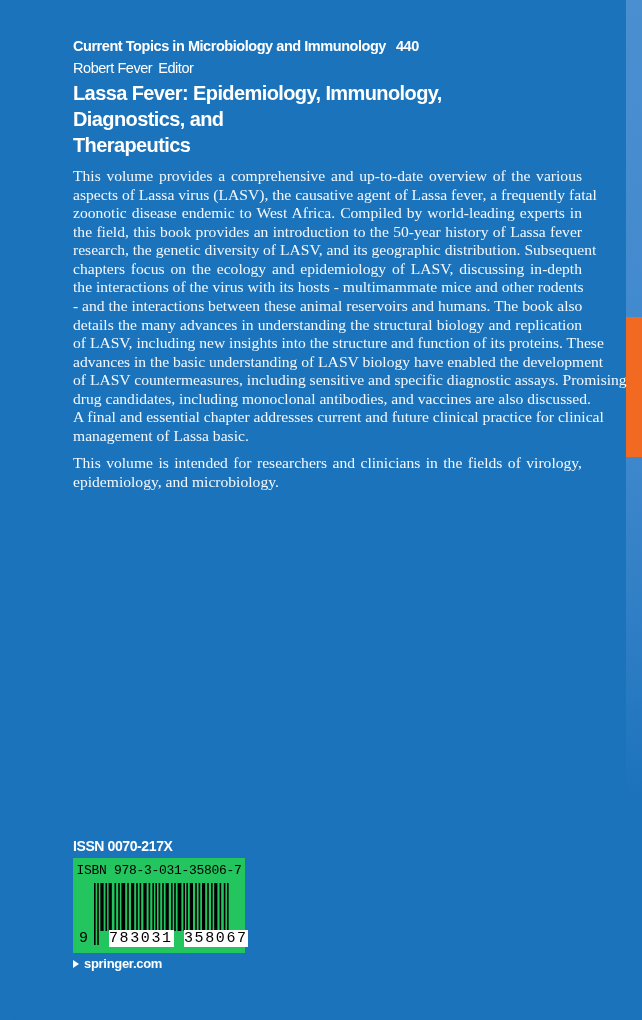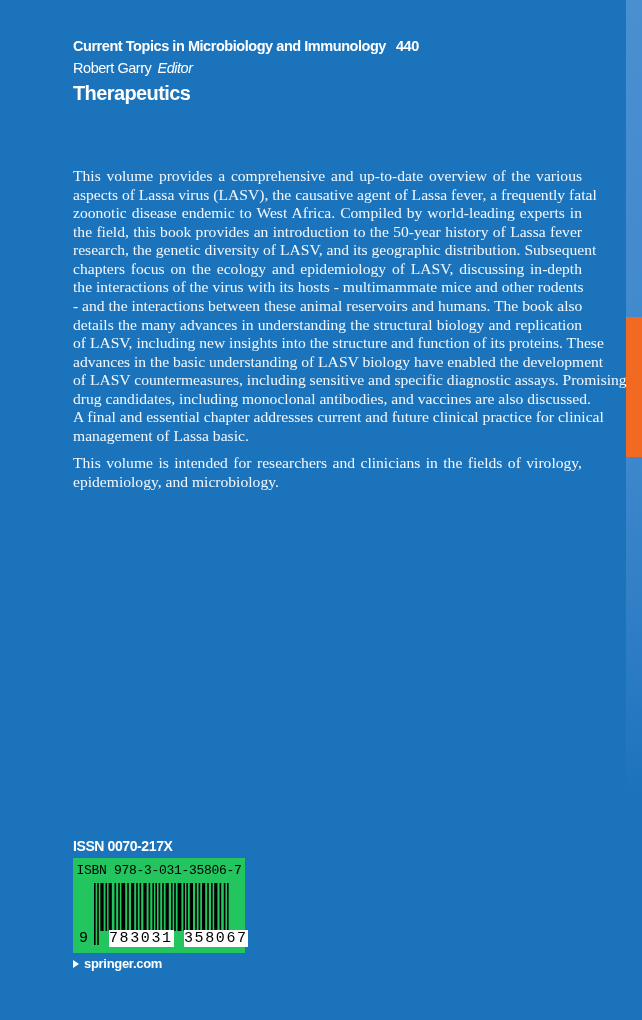--- a/index.html
+++ b/index.html
@@ -50,21 +50,20 @@
       margin-left: 10px;
     }
     .editor-line {
       margin-top: 2px;
       font-size: 14.5px;
       letter-spacing: -0.45px;
       line-height: 20px;
       white-space: nowrap;
     }
     .editor-line .role {
-      font-style: italic;
       margin-left: 6px;
       margin-top: 8px;
     }
     .book-title {
       margin-top: 2px;
       font-size: 20px;
       font-weight: bold;
       letter-spacing: -0.6px;
       line-height: 26px;
       width: 470px;
@@ -163,23 +162,24 @@
 <div class="cover">
 
   <div class="side-strip"></div>
   <div class="orange-tab"></div>
 
   <div class="header">
     <div class="series">
       <span>Current Topics in Microbiology and Immunology</span><span class="vol">440</span>
     </div>
     <div class="editor-line">
-      <span>Robert Garry</span><span class="role">Editor</span>
+      <span>Robert Fever</span><span class="role">Editor</span>
     </div>
     <div class="book-title">
+      <div>Lassa Fever: Epidemiology, Immunology, Diagnostics, and</div>
       <div>Therapeutics</div>
     </div>
   </div>
 
   <div class="blurb">
     <div class="para1">
       <span class="line">This volume provides a comprehensive and up-to-date overview of the various</span>
       <span class="line">aspects of Lassa virus (LASV), the causative agent of Lassa fever, a frequently fatal</span>
       <span class="line">zoonotic disease endemic to West Africa. Compiled by world-leading experts in</span>
       <span class="line">the field, this book provides an introduction to the 50-year history of Lassa fever</span>

